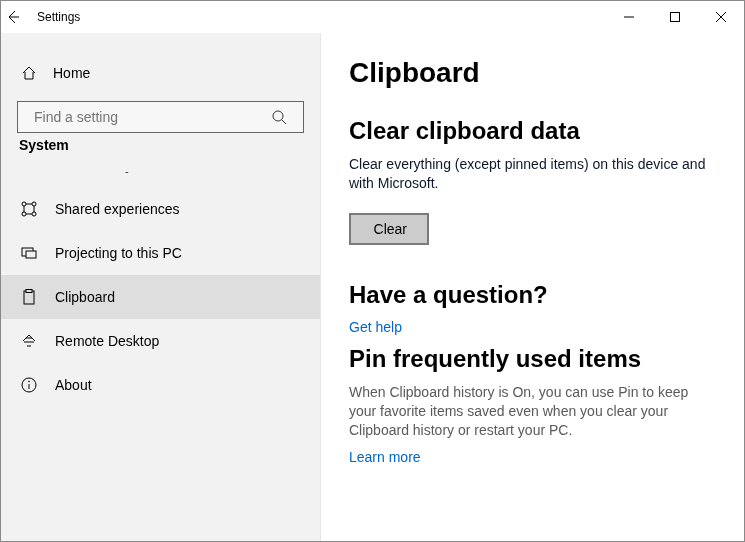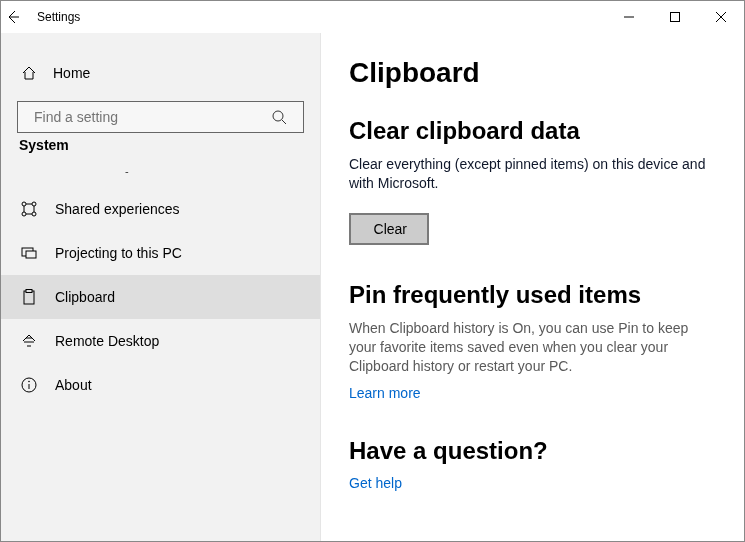--- a/index.html
+++ b/index.html
@@ -147,25 +147,25 @@
 
     <div class="content">
       <div class="page-title">Clipboard</div>
 
       <div class="section">
         <div class="section-title">Clear clipboard data</div>
         <div class="section-text">Clear everything (except pinned items) on this device and with Microsoft.</div>
         <div class="btn">Clear</div>
       </div>
 
+      <div class="section" style="margin-bottom:10px;">
+        <div class="section-title">Have a question?</div>
+        <div class="link">Get help</div>
+      </div>
+
       <div class="section">
         <div class="section-title">Pin frequently used items</div>
         <div class="desc-text">When Clipboard history is On, you can use Pin to keep your favorite items saved even when you clear your Clipboard history or restart your PC.</div>
         <div class="link">Learn more</div>
-      </div>
-
-      <div class="section" style="margin-bottom:10px;">
-        <div class="section-title">Have a question?</div>
-        <div class="link">Get help</div>
       </div>
     </div>
   </div>
 </div>
 
 </body></html>

